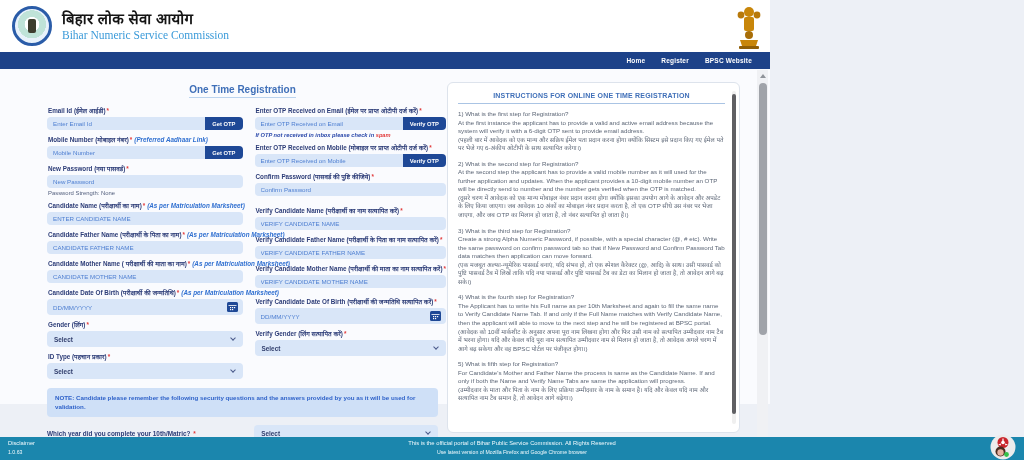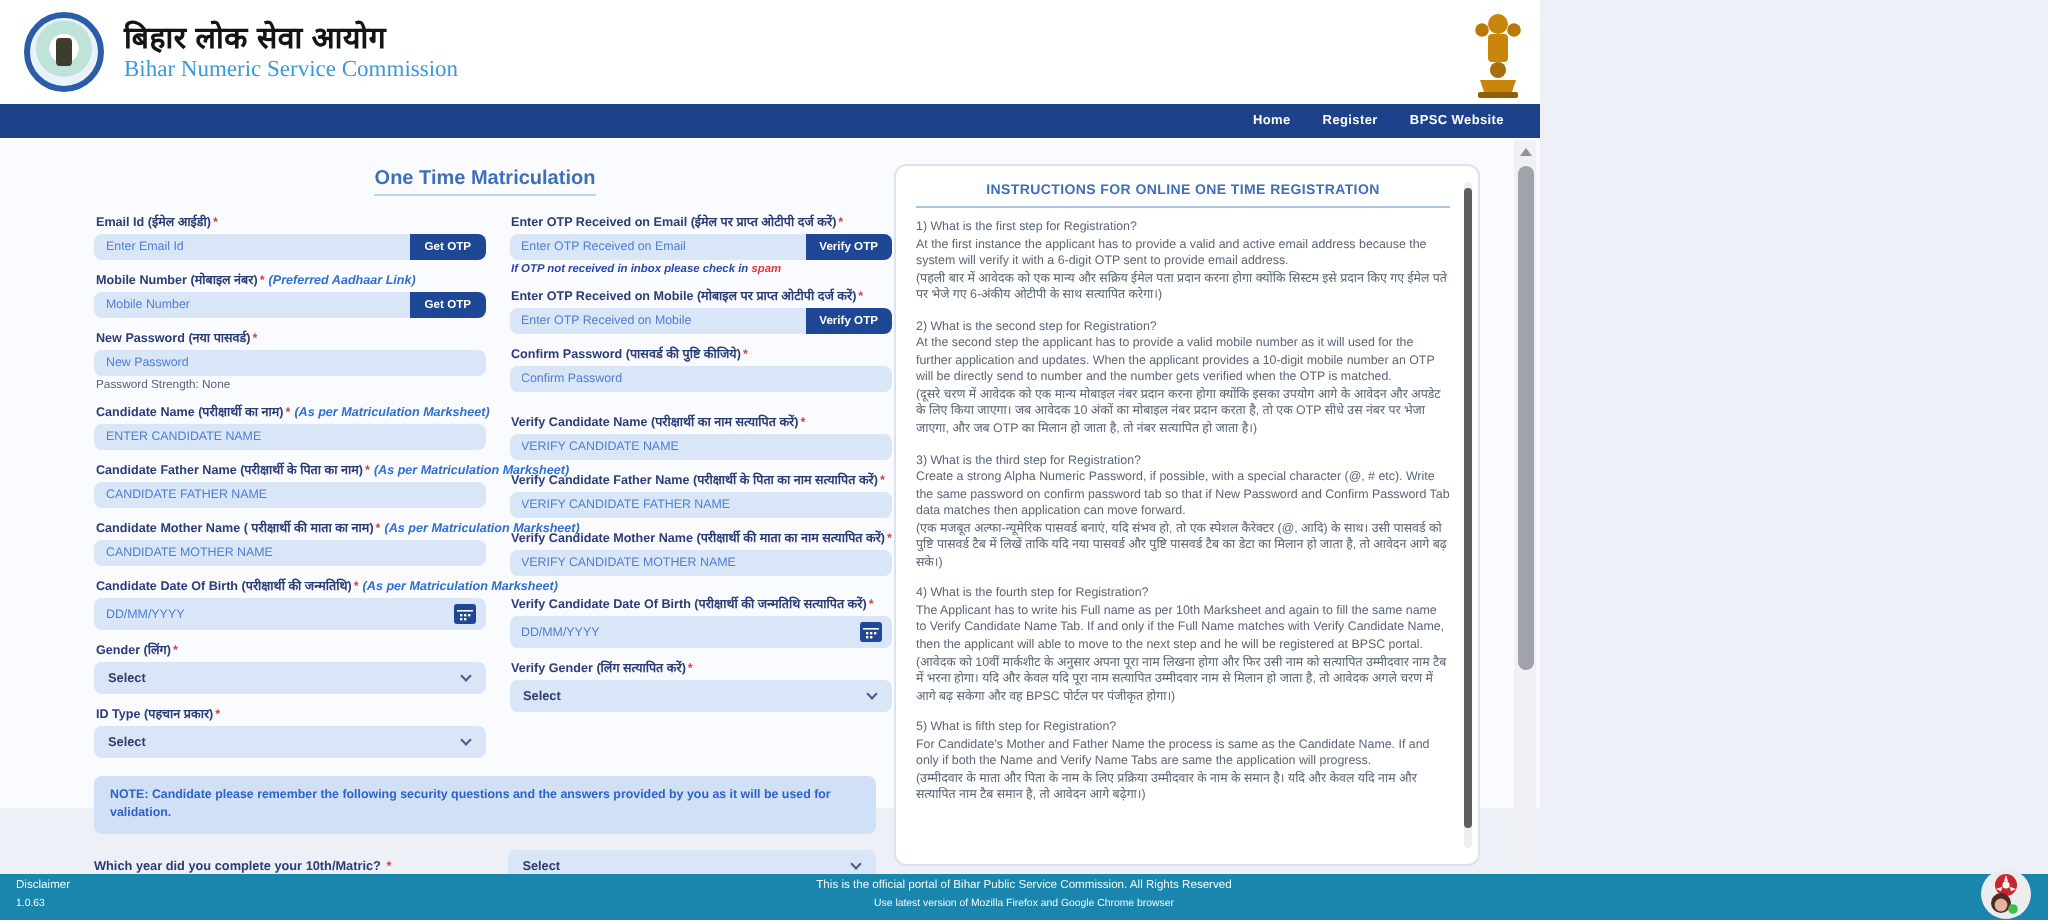--- a/index.html
+++ b/index.html
@@ -111,21 +111,21 @@
   <div class="nav">
     <a href="#">Home</a>
     <a href="#">Register</a>
     <a href="#">BPSC Website</a>
   </div>
 
   <div class="main">
 
     <div class="form-panel">
       <div class="form-title-wrap">
-        <span class="form-title">One Time Matriculation</span>
+        <span class="form-title">One Time Registration</span>
       </div>
 
       <div class="cols">
 
         <div class="col">
 
           <div class="field">
             <div class="lbl"><span>Email Id (ईमेल आईडी)</span><span class="req">*</span></div>
             <div class="igroup with-btn">
               <input placeholder="Enter Email Id" style="">

